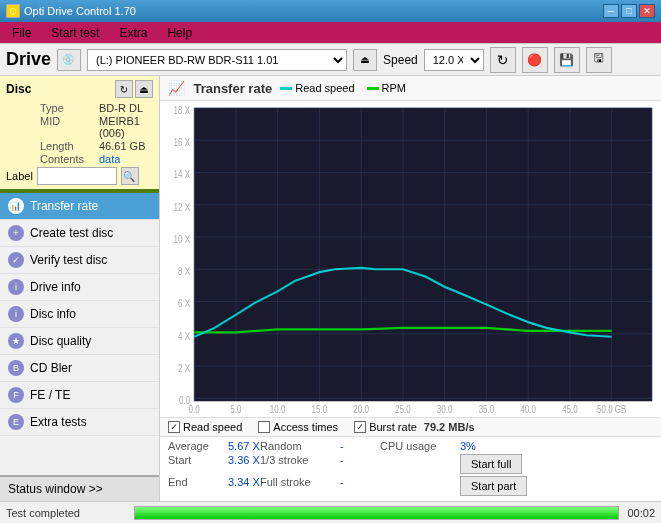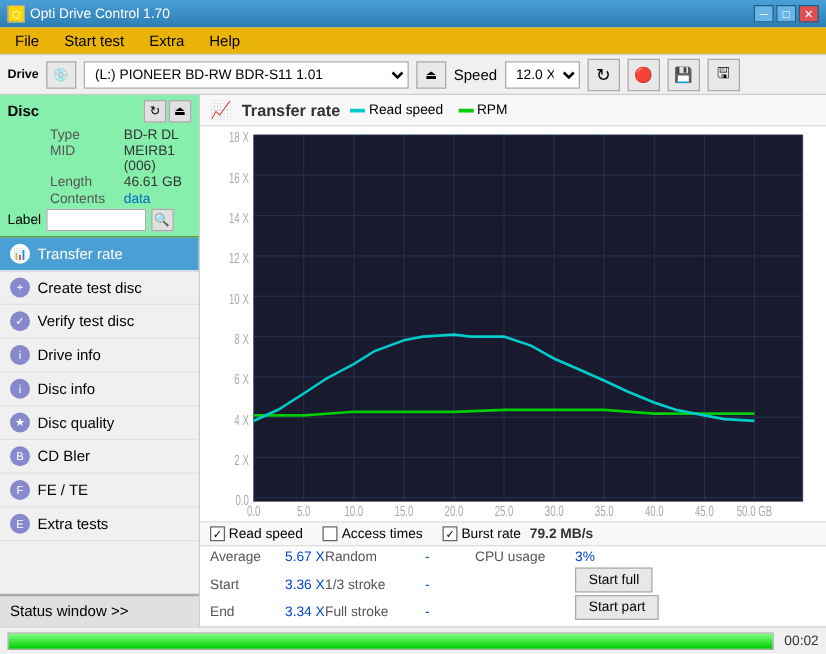--- a/index.html
+++ b/index.html
@@ -20,21 +20,21 @@
     .title-bar-controls { display: flex; gap: 2px; }
     .title-btn {
       width: 16px; height: 14px; background: #6ab4e8; border: 1px solid #1a5f8a;
       color: white; font-size: 9px; cursor: pointer; display: flex; align-items: center; justify-content: center;
     }
     .title-btn.close { background: #e05050; }
     .title-icon { width: 14px; height: 14px; background: #ffd700; border: 1px solid #aaa; font-size: 8px; display: flex; align-items: center; justify-content: center; }
 
     
     .menu-bar {
-      background: #eab308;
+      background: #be185d;
       height: 22px;
       display: flex;
       align-items: center;
       padding: 0 4px;
       border-bottom: 1px solid #ccc;
       gap: 4px;
     }
     .menu-item {
       padding: 2px 8px;
       cursor: pointer;
@@ -44,21 +44,21 @@
     
     .drive-bar {
       background: #f0f0f0;
       height: 32px;
       display: flex;
       align-items: center;
       padding: 0 6px;
       border-bottom: 1px solid #ccc;
       gap: 6px;
     }
-    .drive-label { font-weight: bold; font-size: 10px; }
+    .drive-label { font-weight: bold; font-size: 18px; }
     .drive-select {
       background: white; border: 1px solid #aaa; height: 22px;
       padding: 1px 4px; font-size: 11px; flex: 1; max-width: 260px;
     }
     .drive-btn {
       background: #e8e8e8; border: 1px solid #aaa; height: 22px; width: 24px;
       cursor: pointer; font-size: 10px; display: flex; align-items: center; justify-content: center;
     }
     .speed-label { font-size: 12px; font-weight: normal; }
     .speed-select {
@@ -81,22 +81,22 @@
       width: 160px;
       background: #f0f0f0;
       border-right: 1px solid #ccc;
       display: flex;
       flex-direction: column;
       flex-shrink: 0;
     }
 
     
     .disc-section {
-      background: #86efac;
-      border-bottom: 1px solid #4d7c0f;
+      background: #fef9c3;
+      border-bottom: 4px solid #4d7c0f;
       padding: 4px 6px;
     }
     .disc-header {
       display: flex; align-items: center; justify-content: space-between;
       margin-bottom: 4px;
     }
     .disc-header-left { display: flex; align-items: center; gap: 4px; font-weight: bold; }
     .disc-info-row { display: flex; gap: 4px; font-size: 11px; margin-bottom: 1px; }
     .disc-info-label { color: #555; width: 55px; flex-shrink: 0; margin-left: 34px; }
     .disc-info-value { color: #333; font-weight: 500; }
@@ -147,39 +147,39 @@
       background: #f8f8f8;
     }
     .chart-title { font-weight: bold; font-size: 13px; color: #333; }
     .legend { display: flex; align-items: center; gap: 12px; font-size: 11px; }
     .legend-item { display: flex; align-items: center; gap: 3px; }
     .legend-dot { width: 12px; height: 3px; }
     .legend-dot.cyan { background: #00cccc; }
     .legend-dot.green { background: #00cc00; }
 
     
-    .chart-container { flex: 1; position: relative; padding: 4px 14px; }
+    .chart-container { flex: 1; position: relative; padding: 4px 4px; }
     .chart-svg { width: 100%; height: 100%; }
 
     
     .stats-legend-bar {
       display: flex; align-items: center; gap: 16px;
       padding: 3px 8px; border-top: 1px solid #ddd; border-bottom: 1px solid #ddd;
       background: #f8f8f8; font-size: 11px;
     }
     .legend-checkbox { display: flex; align-items: center; gap: 3px; }
     .checkbox { width: 12px; height: 12px; border: 1px solid #666; background: white; display: inline-flex; align-items: center; justify-content: center; font-size: 9px; }
     .checkbox.checked { background: white; }
     .burst-value { color: #333; font-weight: 700; }
 
     
     .stats-area {
       padding: 3px 8px; font-size: 11px;
     }
-    .stats-row { display: flex; align-items: flex-end; margin-bottom: 2px; }
+    .stats-row { display: flex; align-items: flex-start; margin-bottom: 2px; }
     .stat-label { width: 60px; color: #555; }
     .stat-value { width: 32px; color: #0044cc; font-weight: 500; }
     .stat-label2 { width: 80px; color: #555; }
     .stat-value2 { width: 40px; color: #0044cc; }
     .stat-label3 { width: 80px; color: #555; }
     .stat-value3 { flex: 1; color: #0044cc; }
     .start-btn {
       background: #e8e8e8; border: 1px solid #aaa; padding: 2px 10px;
       cursor: pointer; font-size: 11px; height: 20px;
     }
@@ -435,17 +435,18 @@
         <span class="stat-label2">Full stroke</span>
         <span class="stat-value2">-</span>
         <span class="stat-label3"></span>
         <button class="start-btn">Start part</button>
       </div>
     </div>
   </div>
 </div>
 
 <div class="status-bar">
+  <span class="status-text">Test completed</span>
   <div class="progress-bar-container">
     <div class="progress-bar-fill" style="width:100%"></div>
   </div>
   <span class="status-time">00:02</span>
 </div>
 
 </body></html>

